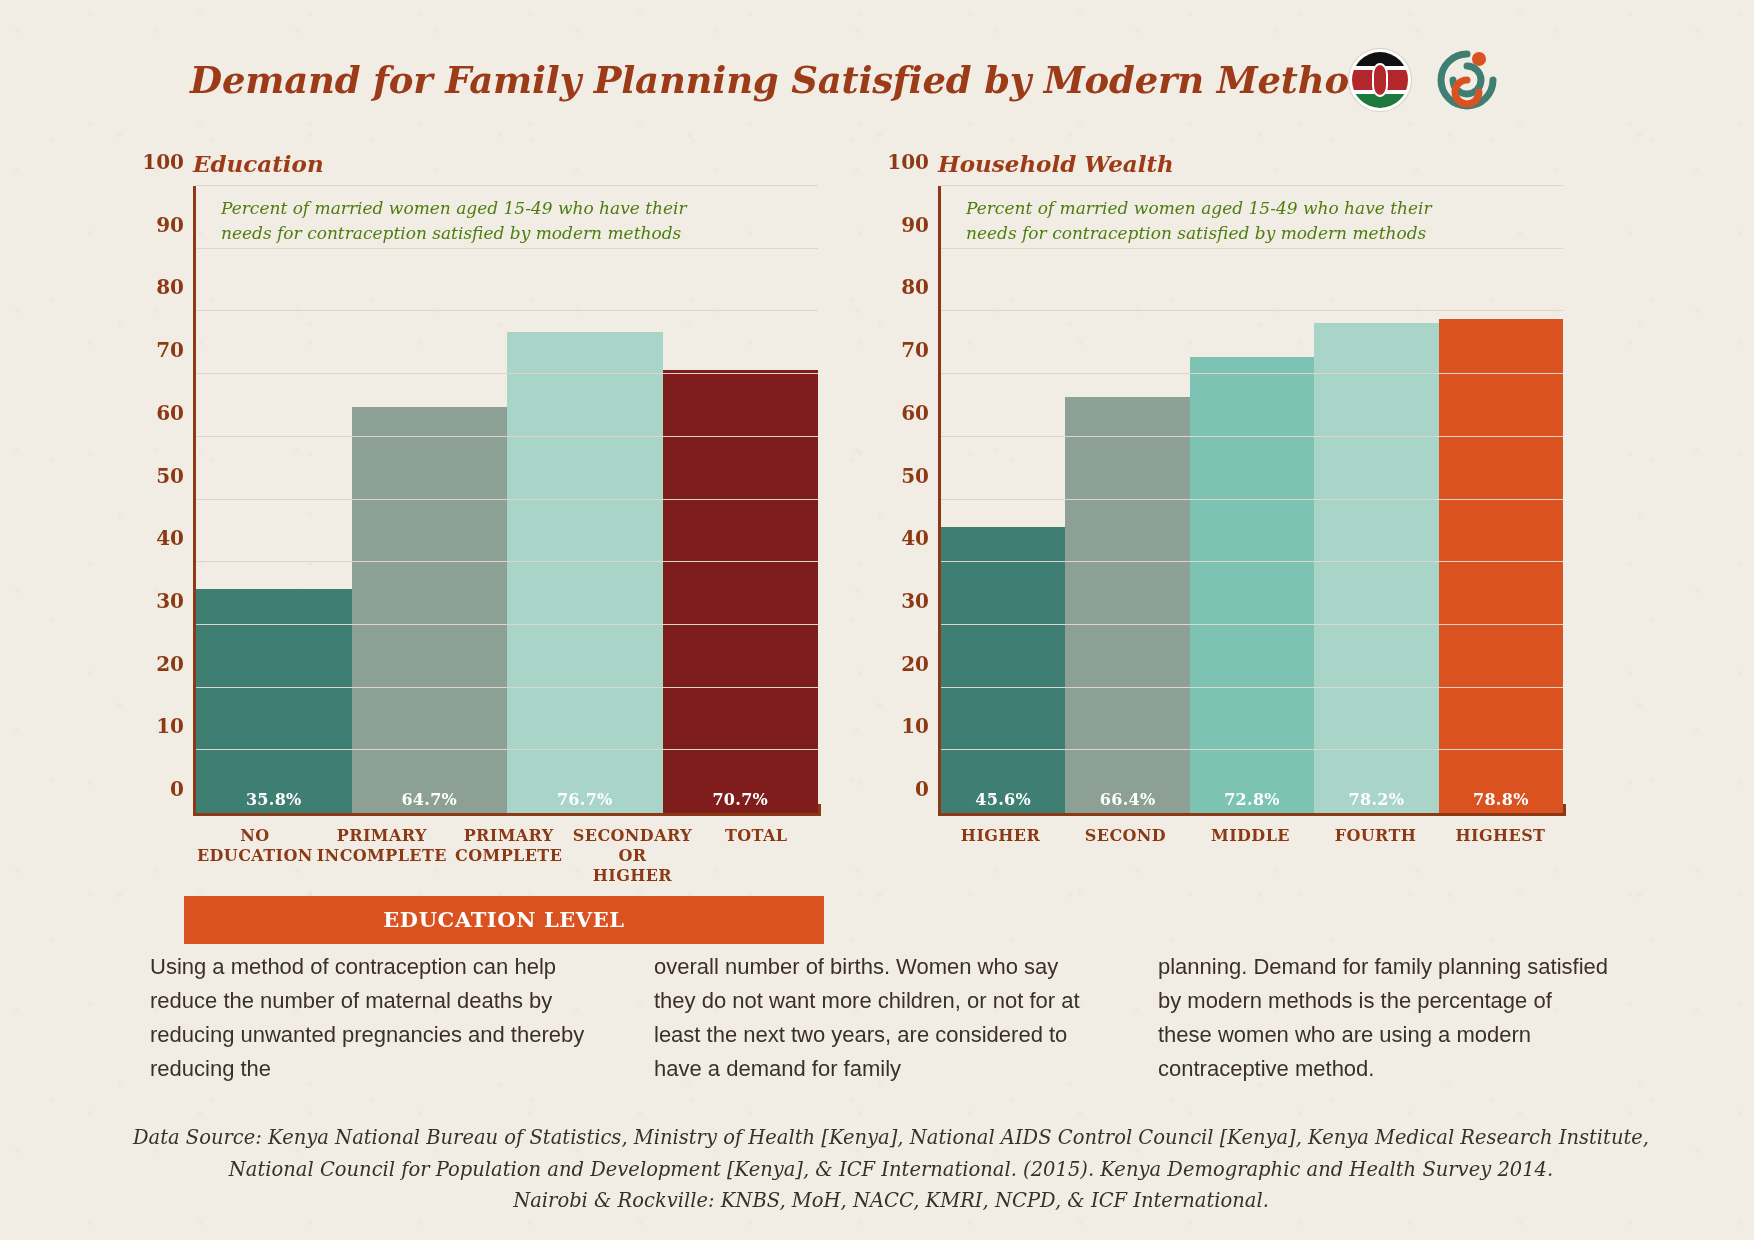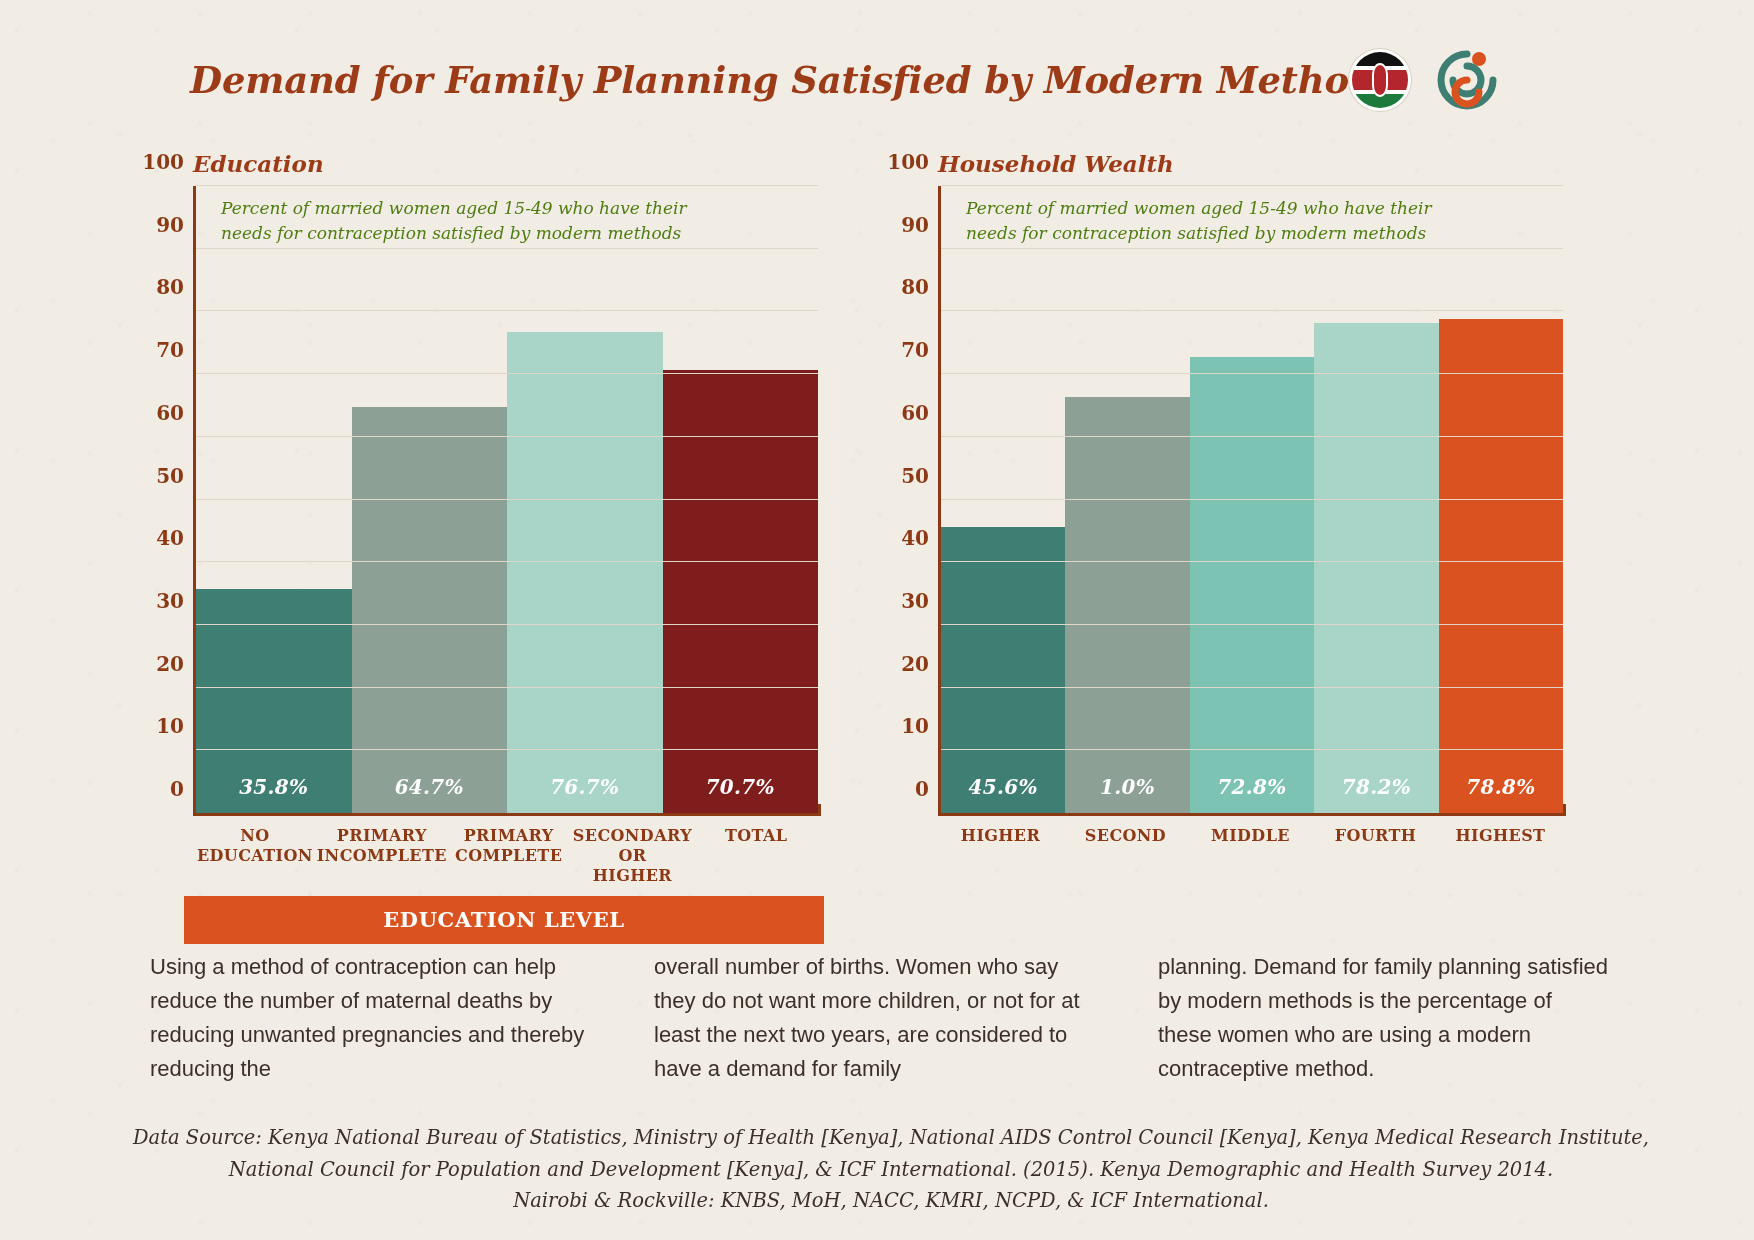--- a/index.html
+++ b/index.html
@@ -98,25 +98,24 @@
   }
 
   .bars { position: absolute; inset: 0; display: flex; align-items: flex-end; }
   .barwrap { flex: 1 1 0; position: relative; height: 100%; display: flex; align-items: flex-end; justify-content: center; }
   .bar {
     width: 100%;
     position: relative;
     display: flex; align-items: flex-end; justify-content: center;
   }
   .bar .val {
-    color: #fff; font-size: 20px; font-weight: bold;
-    font-family: "DejaVu Serif", serif;
-    margin-bottom: 14px;
+    color: #fff; font-size: 16px; font-weight: bold;
+    font-family: "DejaVu Serif", serif;
+    margin-bottom: 4px;
     letter-spacing: 0.3px;
-    font-style: italic;
   }
 
   .note {
     position: absolute;
     font-family: "DejaVu Serif", serif;
     font-style: italic;
     font-size: 17px;
     line-height: 1.45;
     color: #4d7c0f;
   }
@@ -258,21 +257,21 @@
     <div class="plot" id="plot-1" style="height:630px;">
       <div class="axis-cap" style="right:-3px;"></div>
       <div class="bars" id="bars-1">
           <div class="barwrap">
             <div class="bar" style="height: 45.6%; background: rgb(63, 126, 114);">
               <span class="val">45.6%</span>
             </div>
           </div>
           <div class="barwrap">
             <div class="bar" style="height: 66.4%; background: rgb(140, 160, 150);">
-              <span class="val">1.0%</span>
+              <span class="val">66.4%</span>
             </div>
           </div>
           <div class="barwrap">
             <div class="bar" style="height: 72.8%; background: rgb(125, 195, 180);">
               <span class="val">72.8%</span>
             </div>
           </div>
           <div class="barwrap">
             <div class="bar" style="height: 78.2%; background: rgb(169, 213, 201);">
               <span class="val">78.2%</span>

